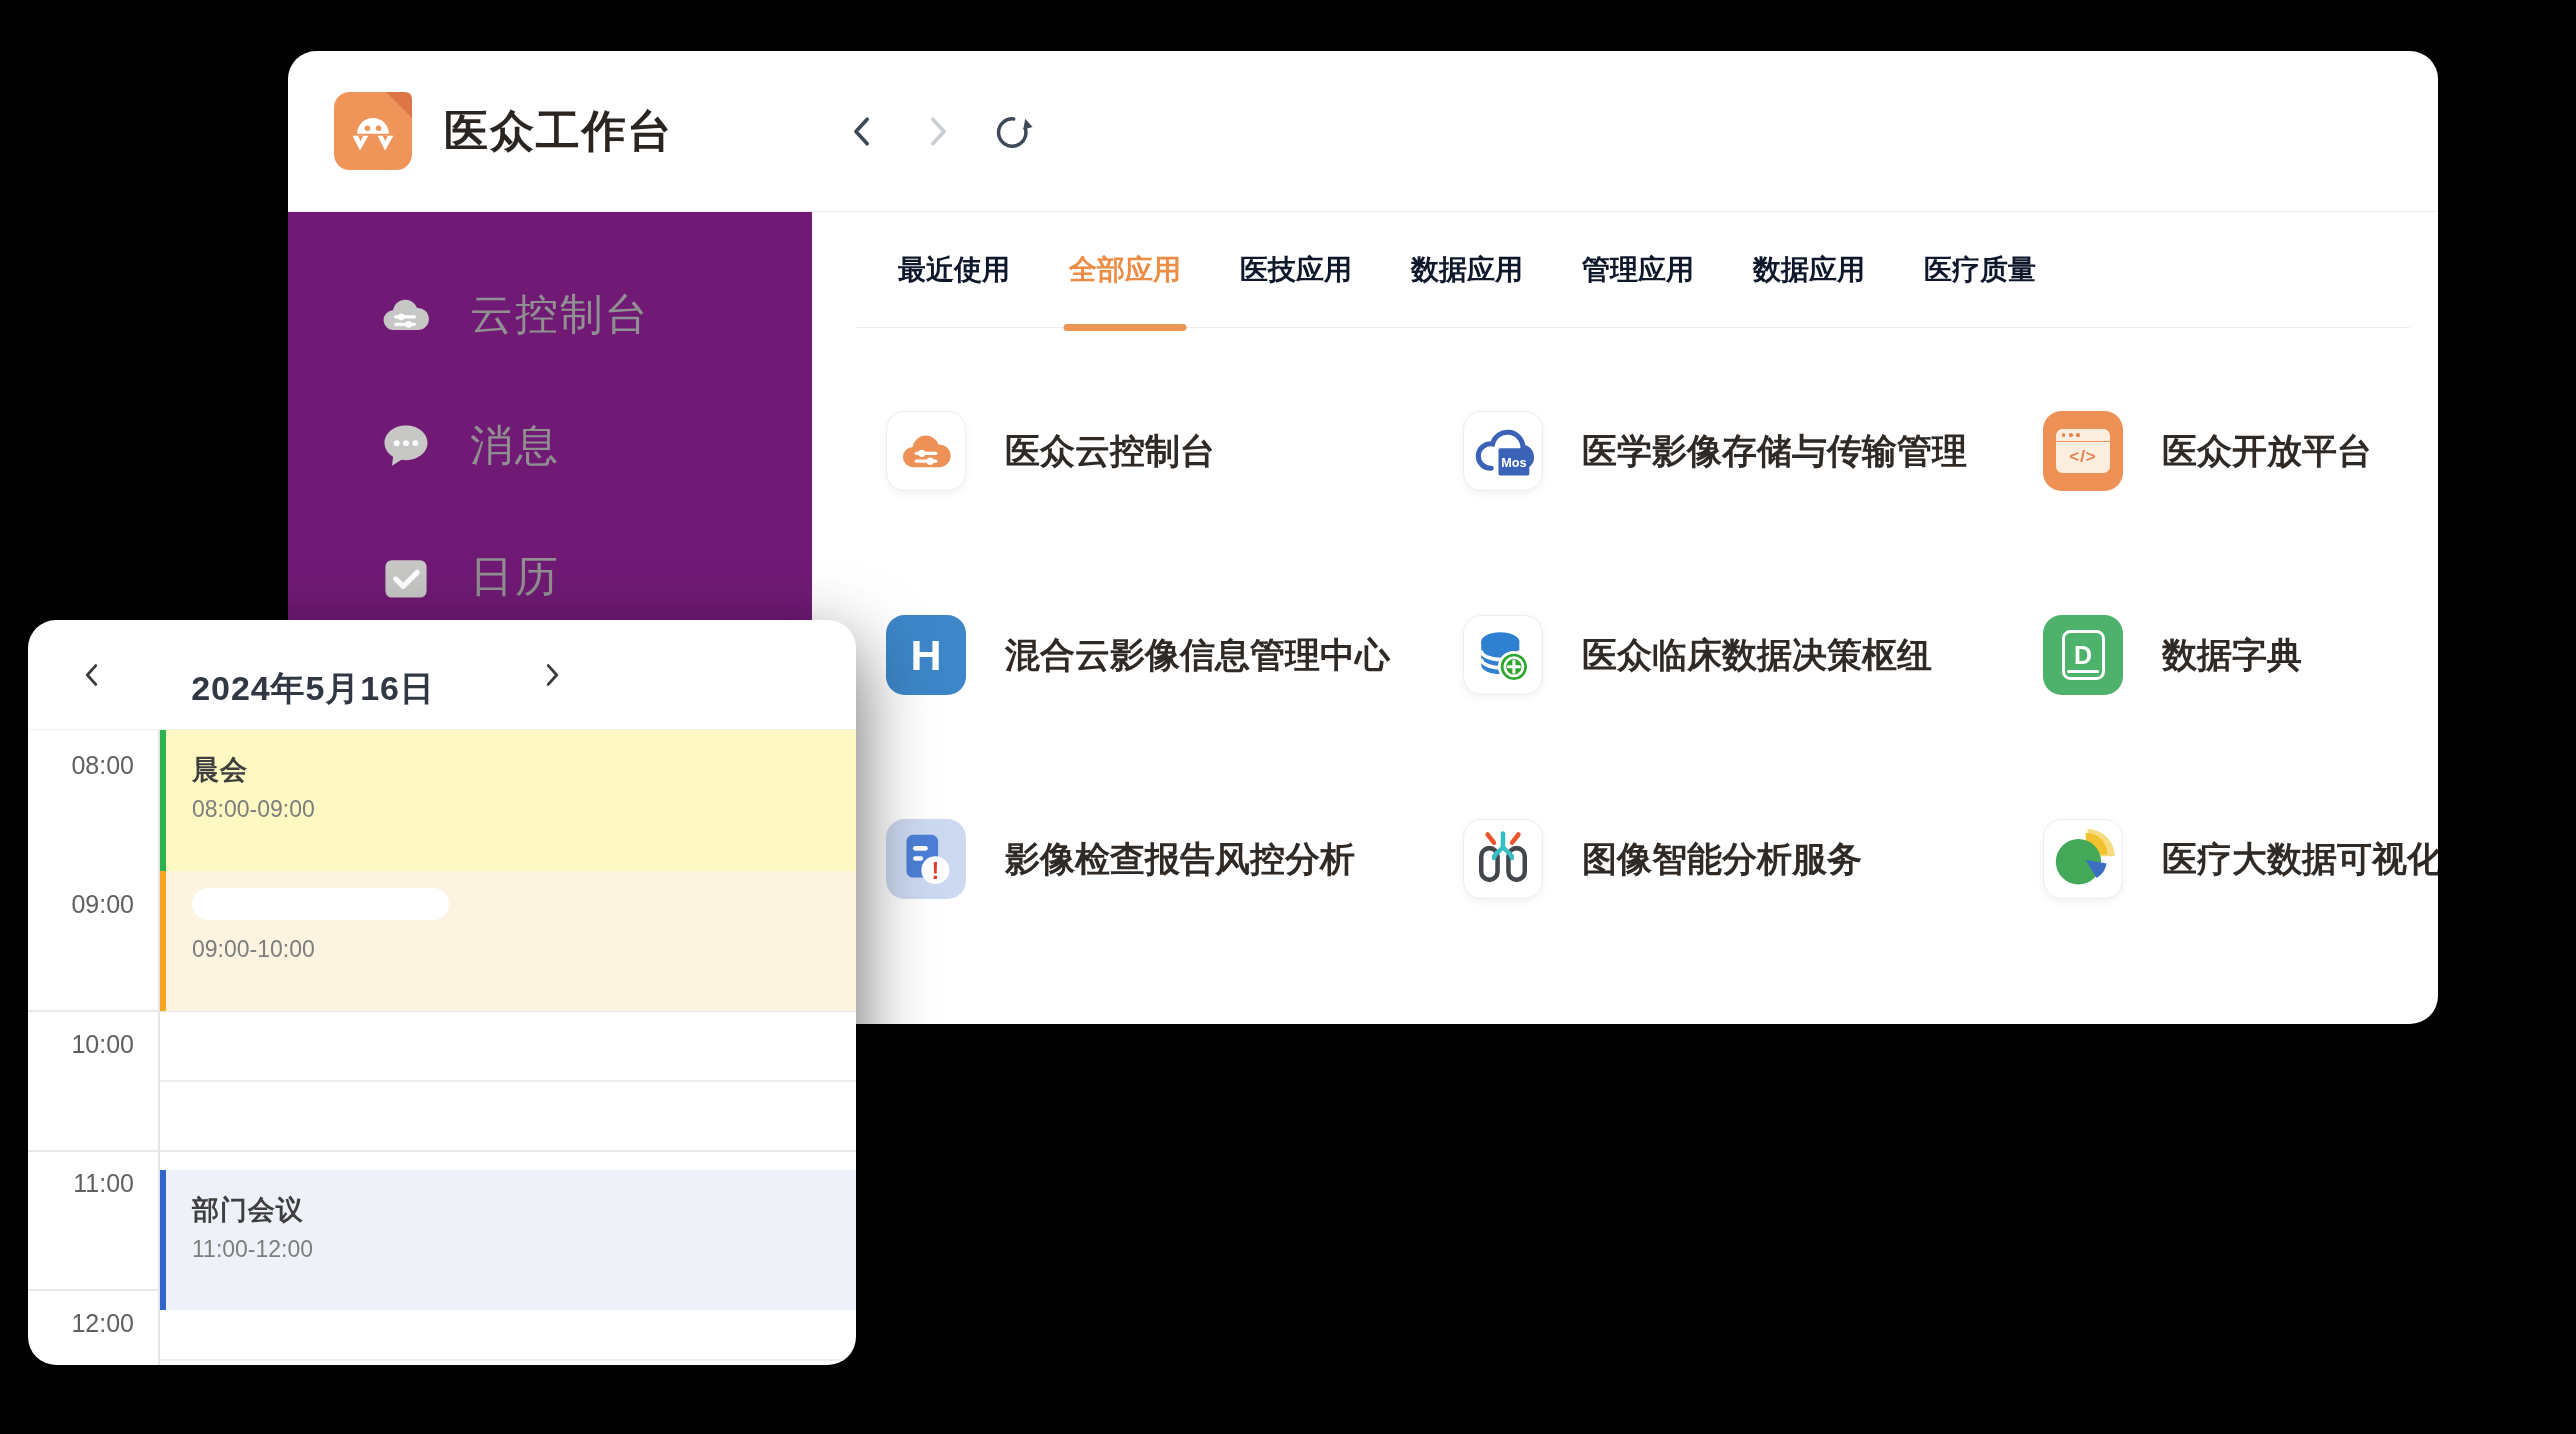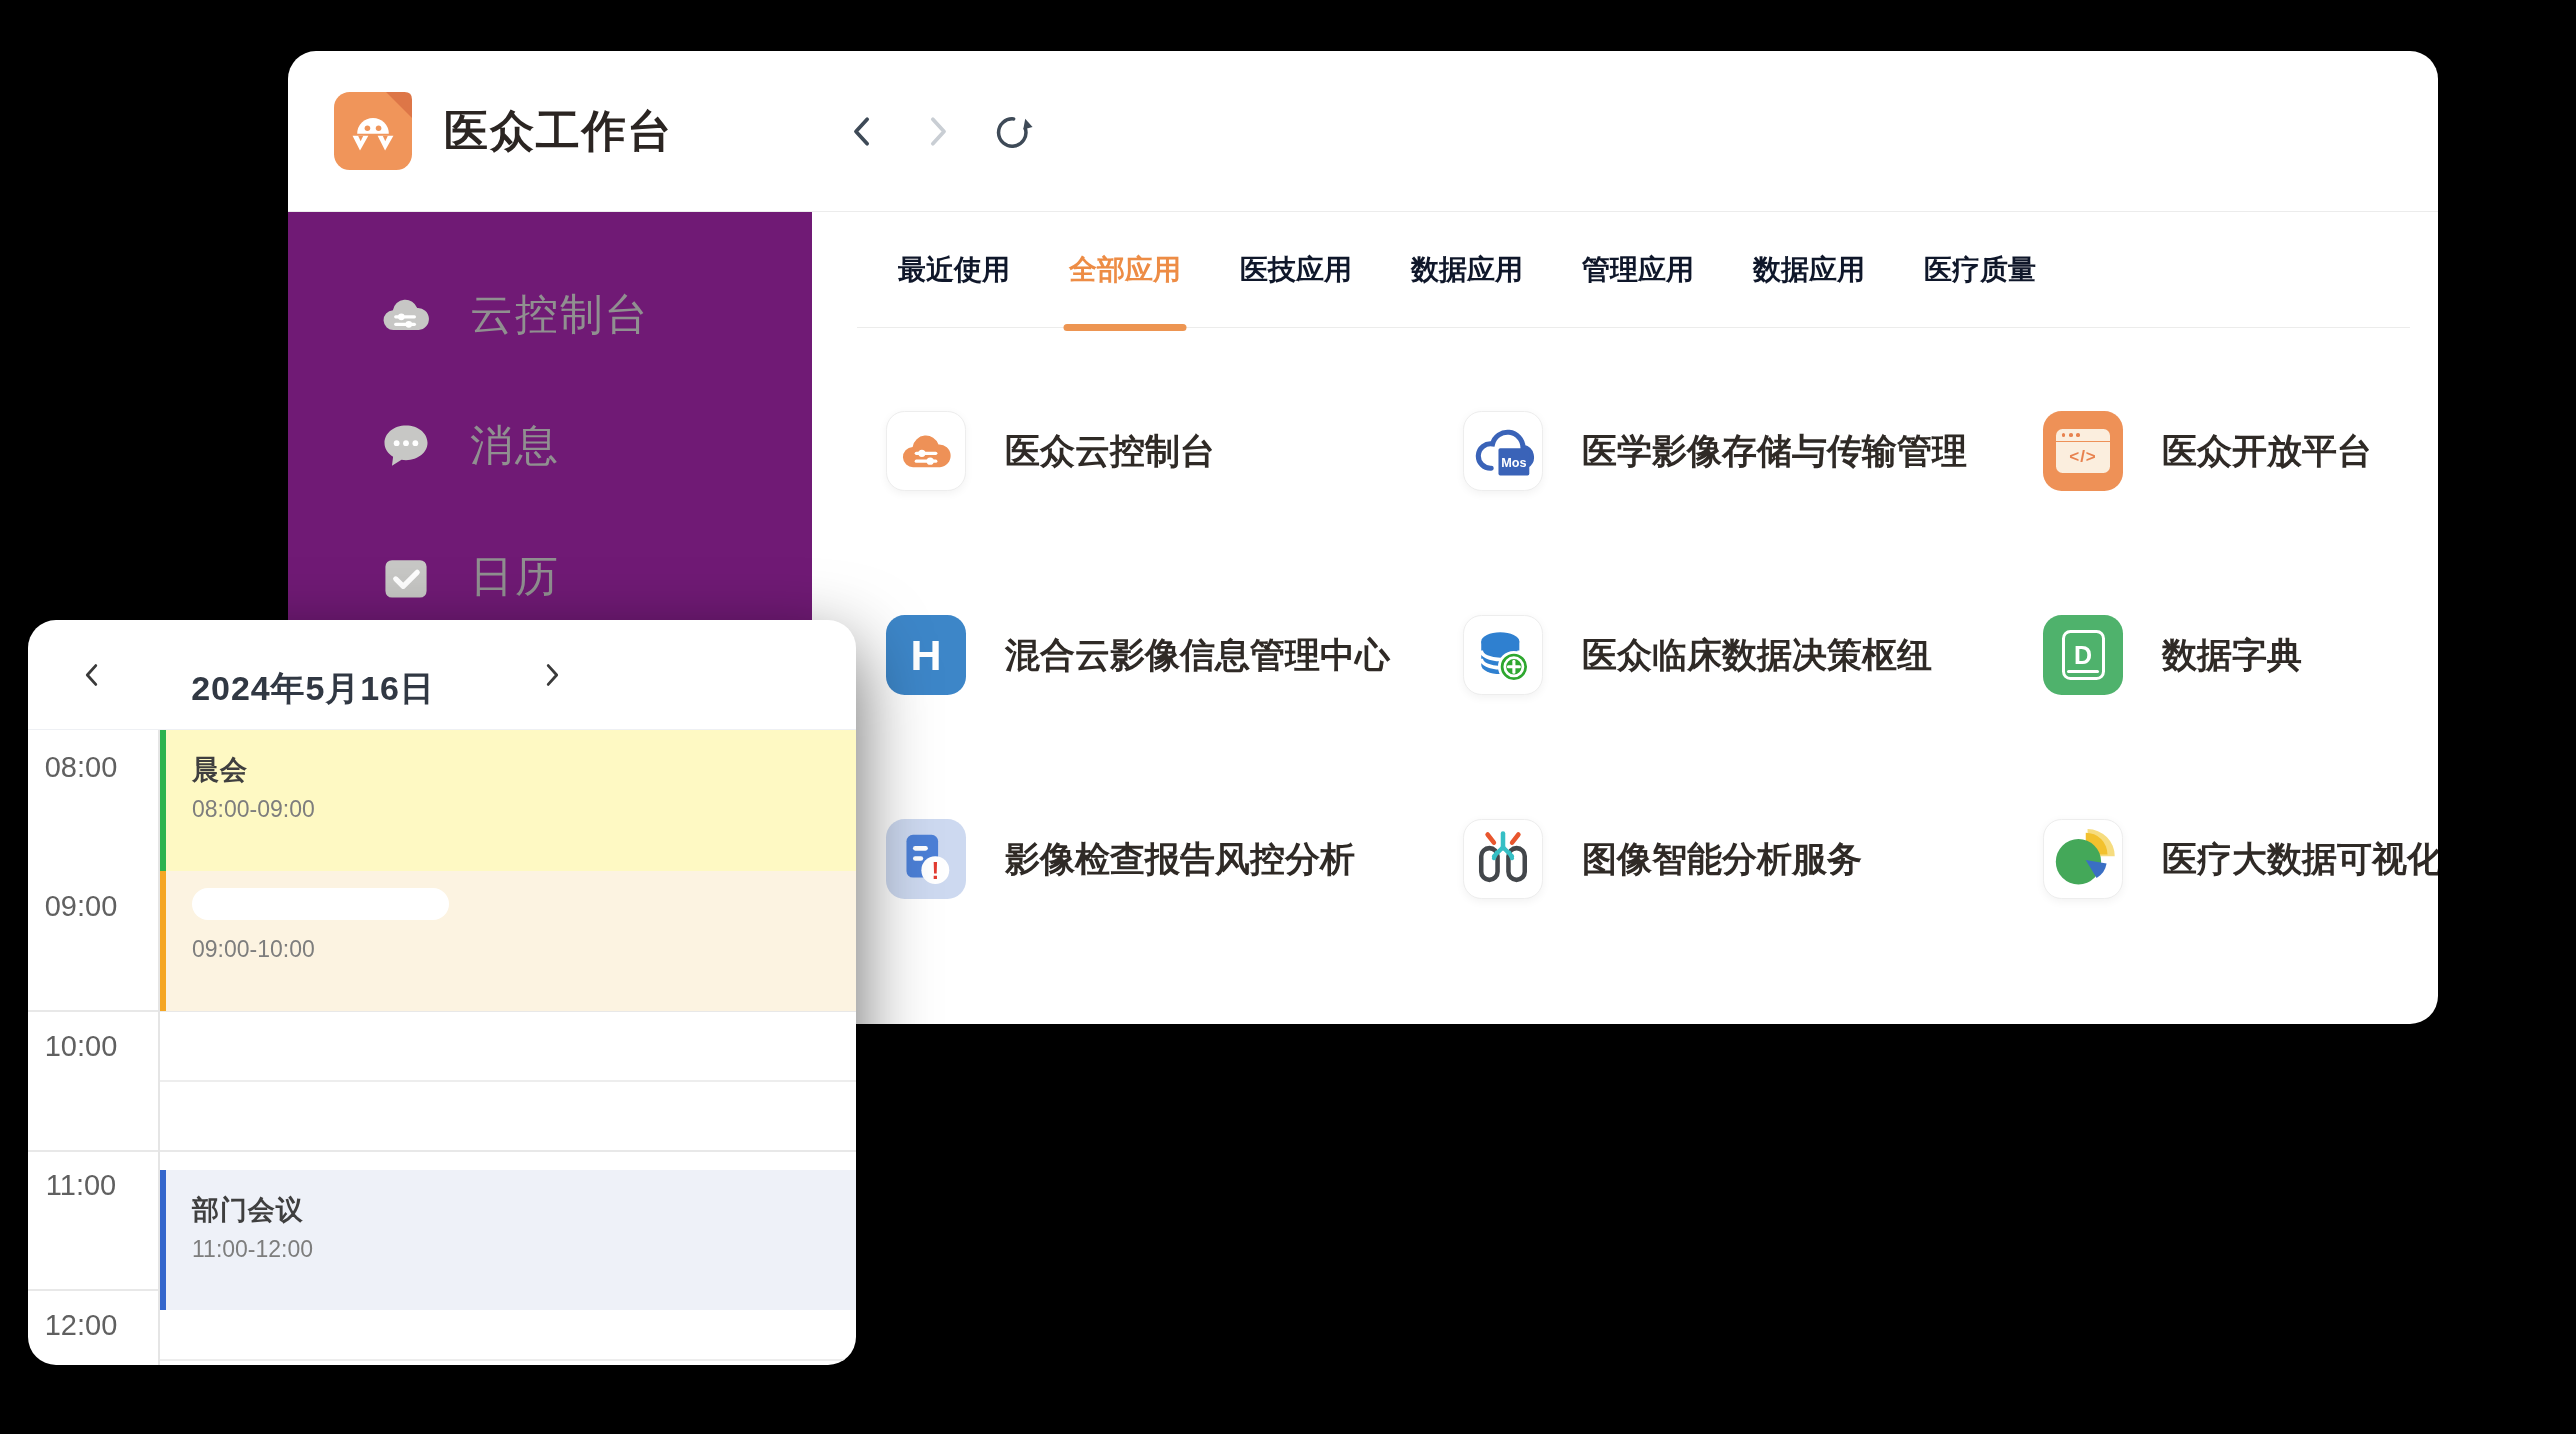--- a/index.html
+++ b/index.html
@@ -63,21 +63,21 @@
   .calendar { position:absolute; left:28px; top:620px; width:828px; height:745px;
     background:#fff; border-radius:28px; box-shadow:0 26px 74px rgba(0,0,0,.6); overflow:hidden; }
   .cal-header { height:110px; border-bottom:1.9px solid #eef0f4; display:flex; align-items:center;
     padding-left:45px; }
   .cal-chev { width:37px; height:37px; display:flex; align-items:center; justify-content:center; cursor:pointer; }
   .cal-date { width:406px; text-align:center; font-size:34px; font-weight:600; color:#313843; letter-spacing:0.9px;margin-top:28px; }
   .cal-chev.next { margin-left:17px; }
 
   .cal-grid { position:relative; height:635px; }
   .timecol-border { position:absolute; left:130px; top:0; bottom:0; width:1.9px; background:#e5e5e5; }
-  .time-label { position:absolute; left:0; width:106px; text-align:center; font-size:29px; color:#606060; }
+  .time-label { position:absolute; left:0; width:106px; text-align:right; font-size:25px; color:#606060; }
   .tl-8  { top:20.5px; }  .tl-9  { top:160px; } .tl-10 { top:300px; }
   .tl-11 { top:439px; } .tl-12 { top:579px; }
 
   .hline { position:absolute; left:0; right:0; height:1.9px; background:#e8e8e8; }
   .hl-10 { top:280px; } .hl-11 { top:420px; } .hl-12 { top:559px; }
   .hline.half { left:132px; background:#ededed; }
   .hl-1030 { top:350px; } .hl-1230 { top:629px; }
 
   .cal-event { position:absolute; left:132px; right:0; padding:22.3px 0 0 26px; cursor:pointer; }
   .ev-green  { top:0;     height:141px; background:#fef9c3; border-left:6.5px solid #2DB34D; }

